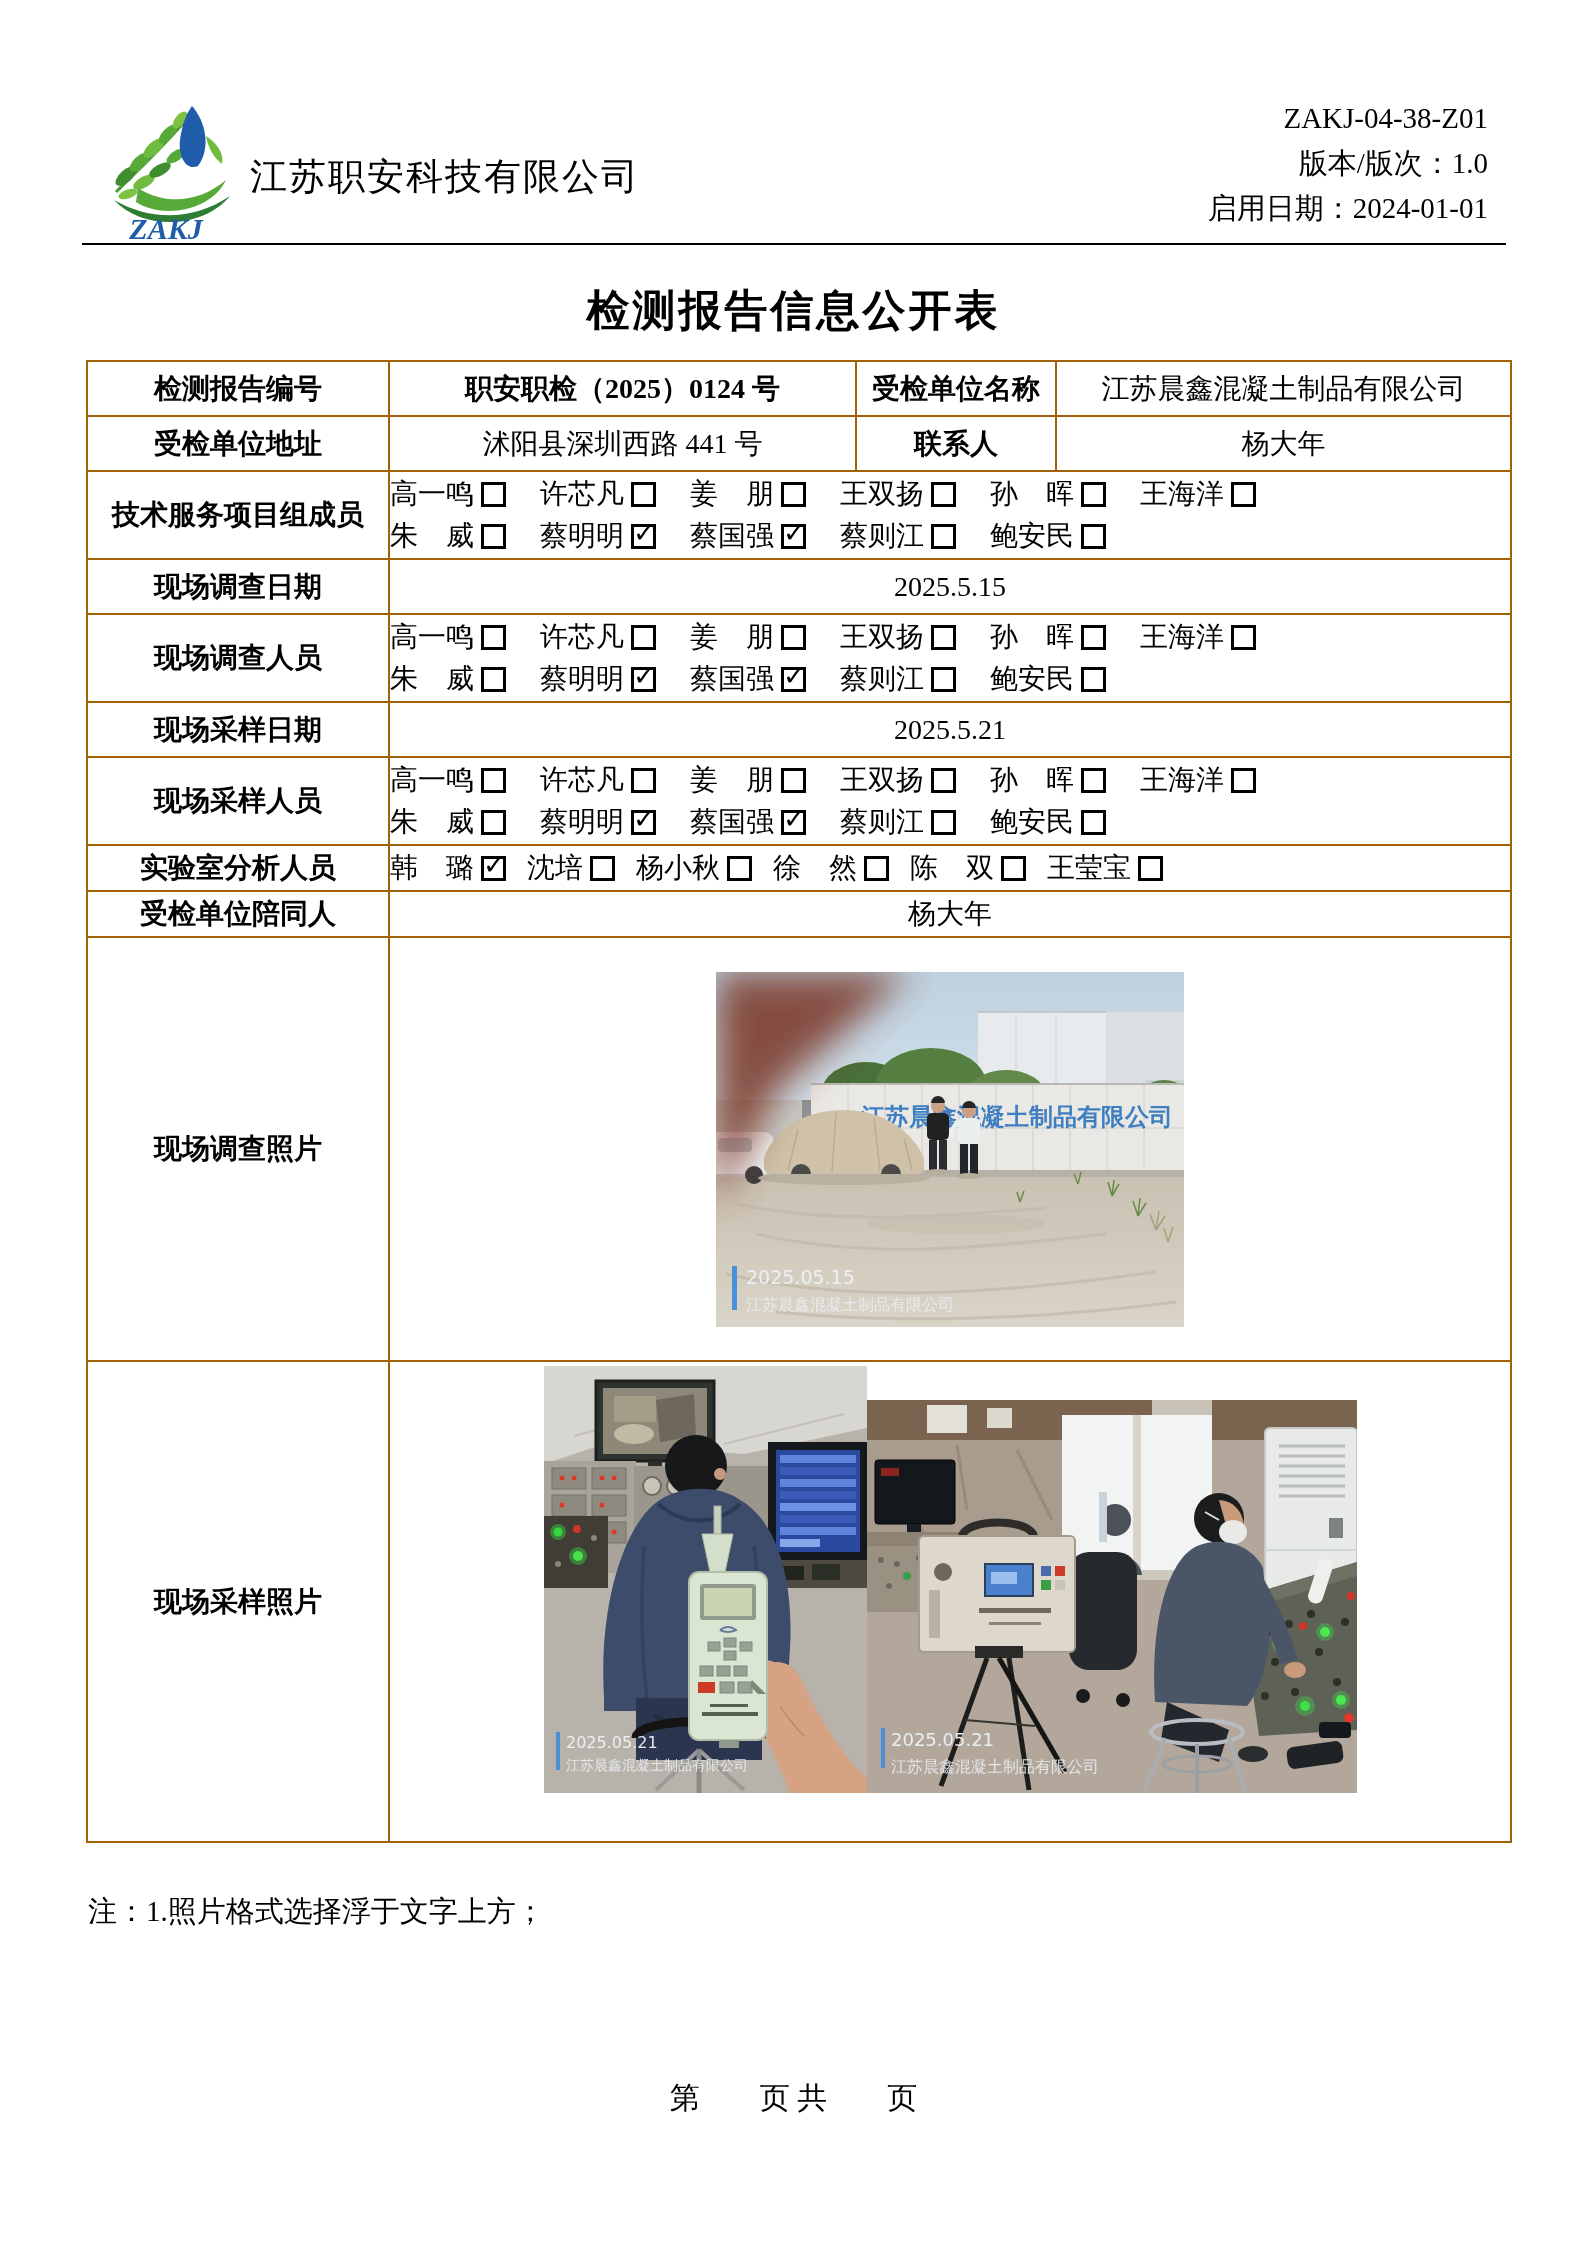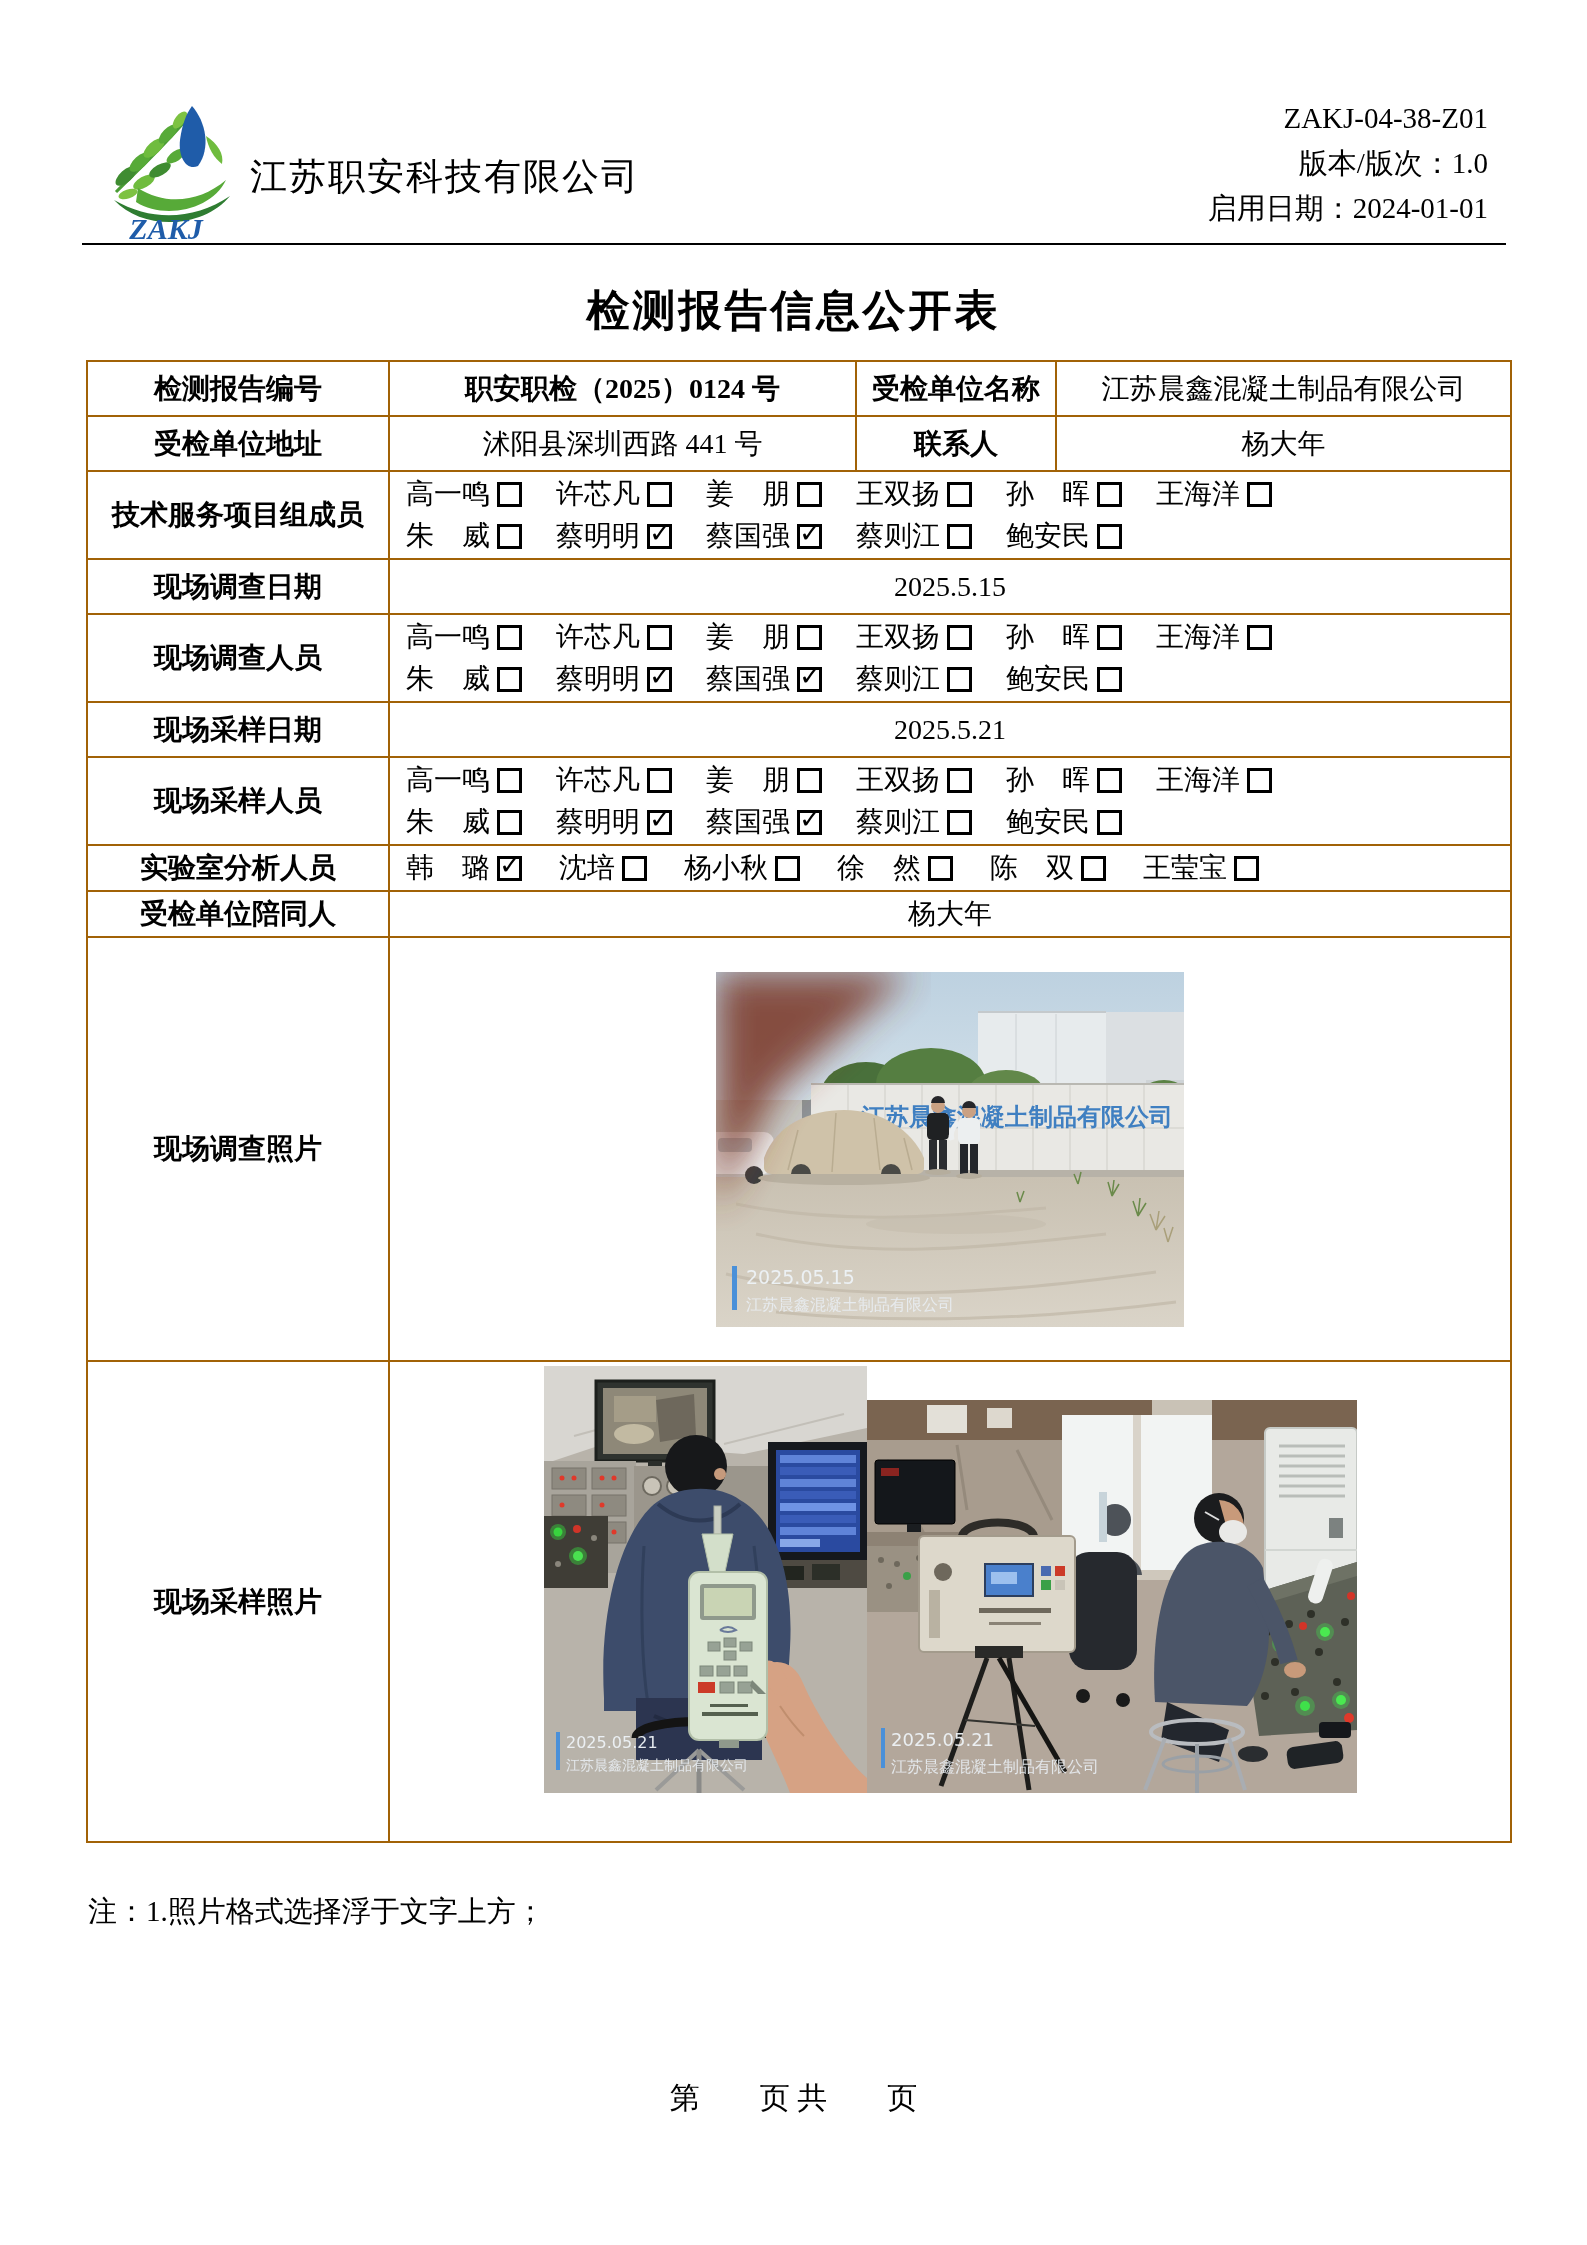--- a/index.html
+++ b/index.html
@@ -18,21 +18,21 @@
   .tbl td{border:2px solid #a16207;font-size:28px;padding:0;vertical-align:middle;overflow:hidden;}
   .lbl{font-weight:bold;text-align:center;}
   .val{text-align:center;}
   .b{font-weight:bold;}
   .h55{height:55px;}  .h88{height:88px;}  .h46{height:46px;}
   .h424{height:424px;} .h520{height:388px;}
   .names{padding-left:10px;}
   .nline{display:flex;align-items:center;height:42px;}
   .nline .staff{display:inline-flex;align-items:center;width:150px;}
   .nline.free .staff{width:auto;margin-right:21px;}
-  .nm{white-space:pre;padding-left:16px;}
+  .nm{white-space:pre;}
   .cb{display:inline-block;width:19px;height:19px;border:3px solid #000;margin-left:7px;
       vertical-align:-2px;position:relative;background:#fff;flex:none;}
   .cb.on::after{content:"✓";position:absolute;left:-1px;top:-10px;font-size:27px;font-weight:bold;
       color:#000;font-family:"DejaVu Sans",sans-serif;}
   .photo-cell{vertical-align:middle;}
   .photo-wrap{display:flex;justify-content:center;align-items:flex-end;}
   .photo-wrap.pair{padding-top:4px;}
   
   .note{position:absolute;left:88px;top:1892px;font-size:29px;}
   .page-footer{position:absolute;left:0;top:2078px;width:100%;text-align:center;font-size:30px;}

